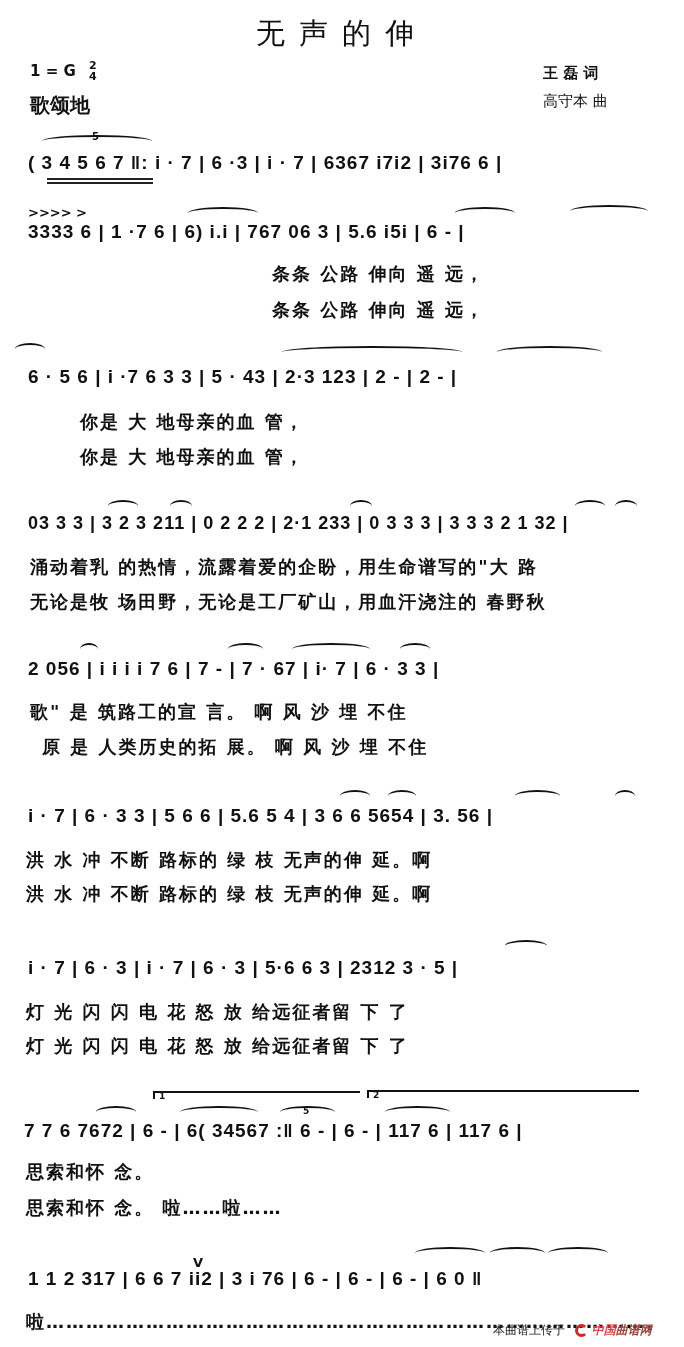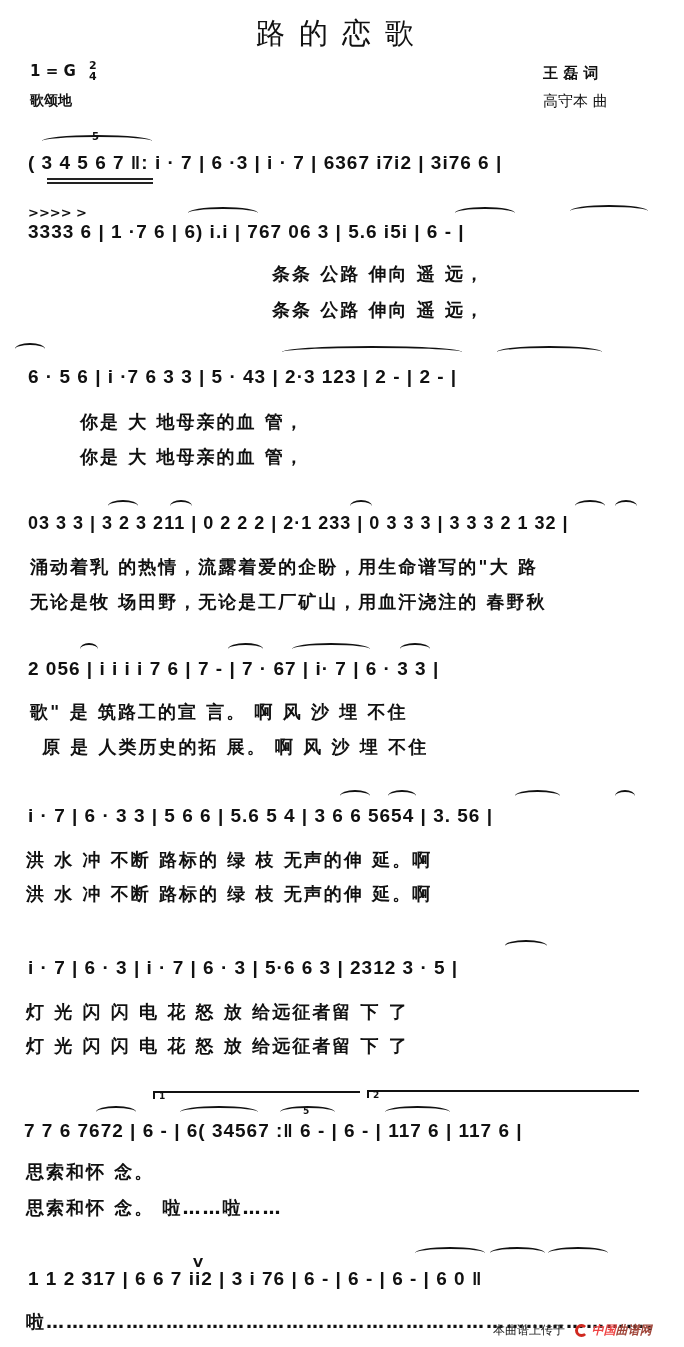--- a/index.html
+++ b/index.html
@@ -16,30 +16,30 @@
   .footer{font-size:12px;color:#222;}
   .logo-c{display:inline-block;width:13px;height:13px;border-radius:50%;border:3px solid #d0281f;border-right-color:transparent;box-sizing:border-box;vertical-align:middle;}
   .logo-a{color:#ef4444;font-weight:bold;font-style:italic;}
   .logo-b{font-weight:bold;font-style:italic;}
   .volta{position:absolute;border-top:2px solid #111;border-left:2px solid #111;height:6px;}
   .volta span{position:absolute;top:-2px;left:4px;font-size:9px;font-weight:bold;}
 </style>
 </head>
 <body>
 
-<div class="abs title">路的恋歌</div>
+<div class="abs title">无声的伸</div>
 
 <div class="abs meta" style="left:30px;top:60px;">
   <span>1 = G</span>
   <span style="display:inline-block;vertical-align:middle;text-align:center;font-size:11px;line-height:11px;margin-left:8px;">
     <span>2</span><br>
     <span>4</span>
   </span>
 </div>
-<div class="abs meta" style="left:30px;top:92px;font-size:14px;">歌颂地</div>
+<div class="abs meta" style="left:30px;top:92px;font-size:20px;">歌颂地</div>
 <div class="abs meta" style="left:543px;top:64px;">王  磊  词</div>
 <div class="abs meta" style="left:543px;top:92px;font-weight:normal;">高守本  曲</div>
 
 <div>
   <div class="slur" style="left:42px;top:135px;width:110px;"></div>
   <div class="abs" style="left:92px;top:131px;font-size:10px;font-weight:bold;">5</div>
   <div class="abs notes" style="left:28px;top:152px;text-align:center;">( 3 4 5 6 7 ‖: i · 7 | 6 ·3 | i · 7 | 6367 i7i2 | 3i76 6 |</div>
   <div class="ul" style="left:47px;top:178px;width:106px;"></div>
   <div class="ul" style="left:47px;top:182px;width:106px;"></div>
 </div>

